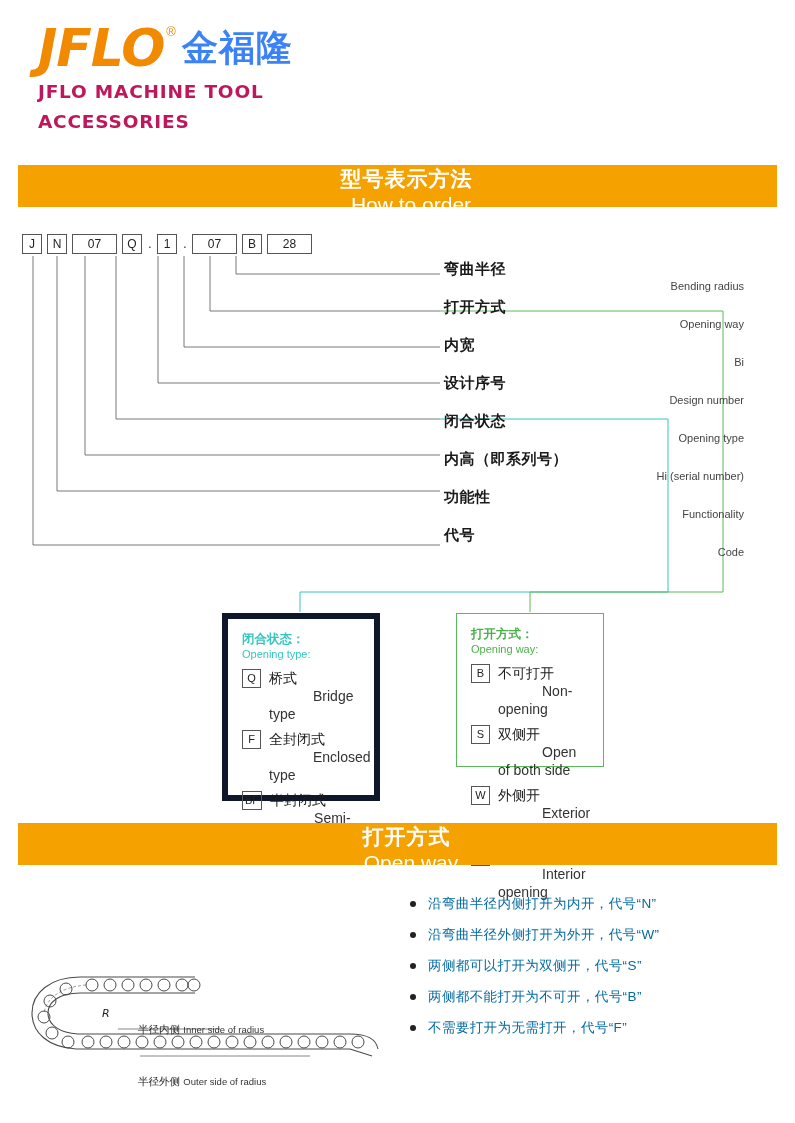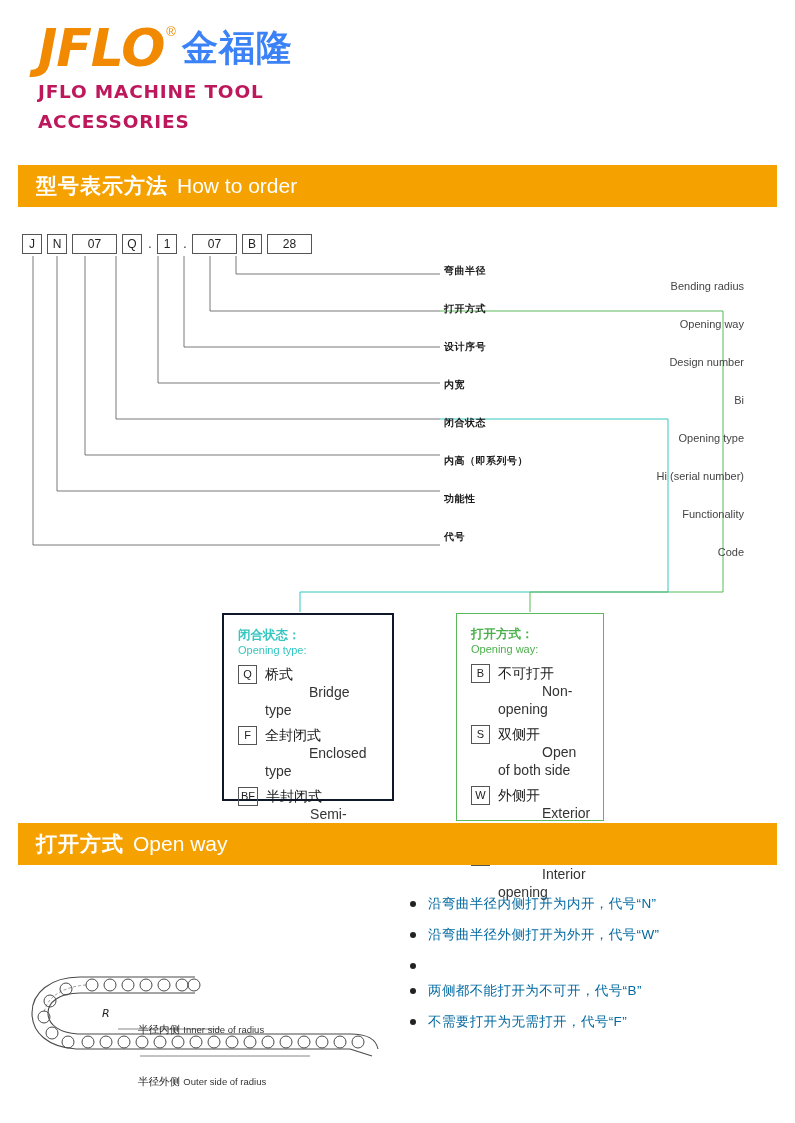--- a/index.html
+++ b/index.html
@@ -63,20 +63,21 @@
   .bar {
     position: absolute;
     left: 18px;
     width: 759px;
     height: 42px;
     background: #f5a100;
     display: flex;
     align-items: center;
     padding-left: 18px;
     color: #ffffff;
+    flex-direction: column;
   }
   .bar .cn {
     font-family: "DejaVu Sans", sans-serif;
     font-weight: bold;
     font-size: 21px;
     letter-spacing: 1px;
   }
   .bar .en {
     font-family: "Liberation Sans", sans-serif;
     font-size: 21px;
@@ -118,23 +119,23 @@
 
   
   .labels {
     position: absolute;
     left: 444px;
     top: 262px;
     width: 300px;
   }
   .label-item { margin-bottom: 7px; }
   .label-cn {
-    font-family: Liberation Serif, serif;
+    font-family: Liberation Mono, monospace;
     font-weight: bold;
-    font-size: 10px;
+    font-size: 15px;
     color: #1a1a1a;
     line-height: 17px;
     letter-spacing: 0.5px;
   }
   .label-en {
     font-family: "Liberation Sans", sans-serif;
     font-size: 11px;
     color: #444;
     line-height: 14px;
     text-align: right;
@@ -152,29 +153,29 @@
 
   
   .legend {
     position: absolute;
     padding: 12px 14px 10px 14px;
     background: #fff;
   }
   #legend-closed {
     left: 222px;
     top: 613px;
-    width: 172px;
+    width: 158px;
     height: 188px;
-    border: 2px solid #0f172a;
+    border: 6px solid #0f172a;
   }
   #legend-open {
     left: 456px;
     top: 613px;
     width: 148px;
-    height: 208px;
+    height: 154px;
     border: 1px solid #5bb85b;
   }
   .legend-title-cn {
     font-family: "DejaVu Sans", sans-serif;
     font-weight: bold;
     font-size: 12.5px;
     line-height: 16px;
   }
   .legend-title-en {
     font-family: "Liberation Sans", sans-serif;
@@ -334,26 +335,26 @@
 <div class="labels">
   <div class="label-item">
     <div class="label-cn">弯曲半径</div>
     <div class="label-en">Bending radius</div>
   </div>
   <div class="label-item">
     <div class="label-cn">打开方式</div>
     <div class="label-en">Opening way</div>
   </div>
   <div class="label-item">
+    <div class="label-cn">内宽</div>
+    <div class="label-en">Bi</div>
+  </div>
+  <div class="label-item">
     <div class="label-cn">设计序号</div>
     <div class="label-en">Design number</div>
-  </div>
-  <div class="label-item">
-    <div class="label-cn">内宽</div>
-    <div class="label-en">Bi</div>
   </div>
   <div class="label-item">
     <div class="label-cn">闭合状态</div>
     <div class="label-en">Opening type</div>
   </div>
   <div class="label-item">
     <div class="label-cn">内高（即系列号）</div>
     <div class="label-en">Hi (serial number)</div>
   </div>
   <div class="label-item">
@@ -441,20 +442,21 @@
   <div class="bullet-row">
     <span class="bullet-dot"></span>
     <span class="bullet-text">沿弯曲半径内侧打开为内开，代号“N”</span>
   </div>
   <div class="bullet-row">
     <span class="bullet-dot"></span>
     <span class="bullet-text">沿弯曲半径外侧打开为外开，代号“W”</span>
   </div>
   <div class="bullet-row">
     <span class="bullet-dot"></span>
+    <span class="bullet-text">两侧都可以打开为双侧开，代号“S”</span>
   </div>
   <div class="bullet-row">
     <span class="bullet-dot"></span>
     <span class="bullet-text">两侧都不能打开为不可开，代号“B”</span>
   </div>
   <div class="bullet-row">
     <span class="bullet-dot"></span>
     <span class="bullet-text">不需要打开为无需打开，代号“F”</span>
   </div>
 </div>

